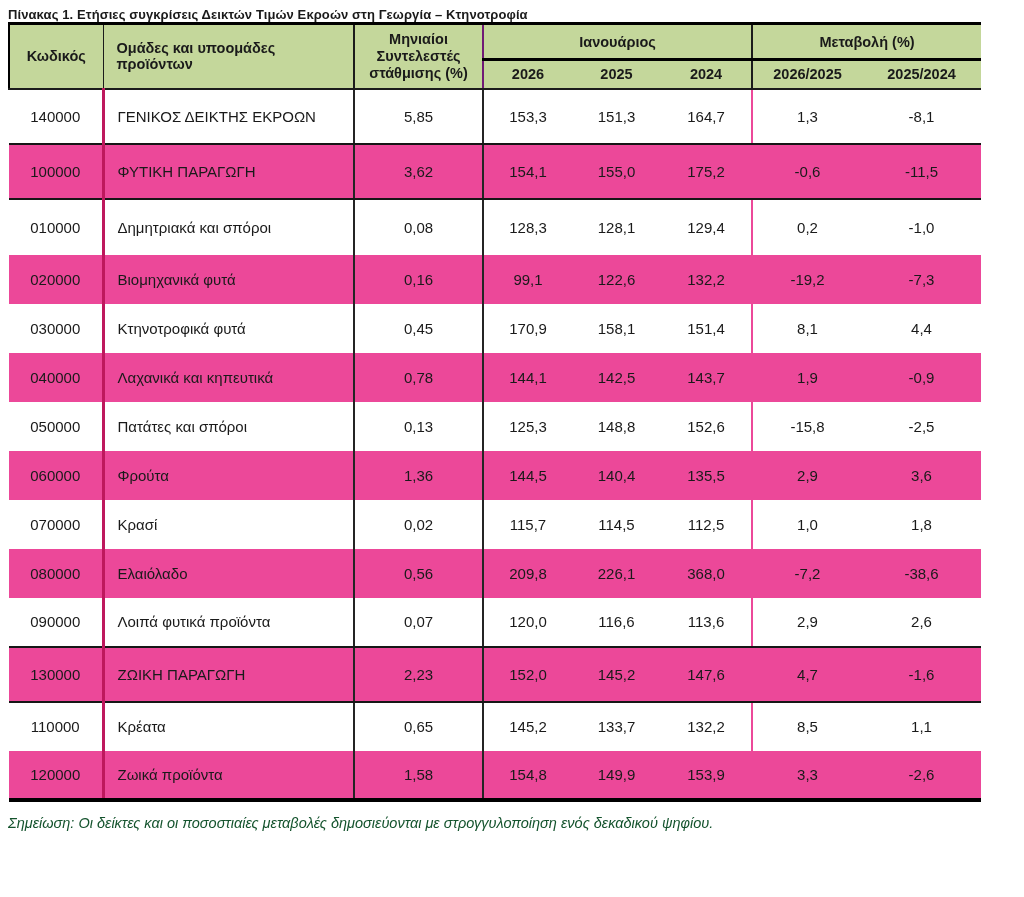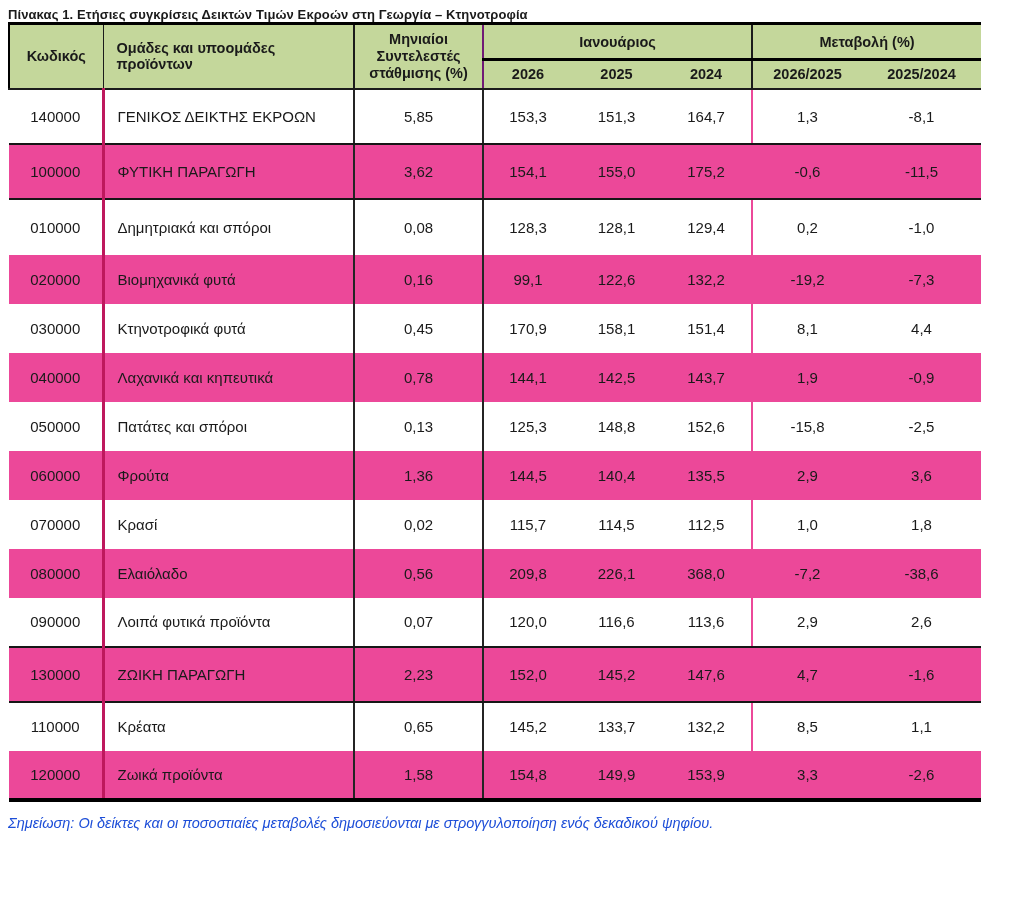--- a/index.html
+++ b/index.html
@@ -76,21 +76,21 @@
   tbody tr.shaded td { background: #ec4899; }
   tbody tr.separator td { border-bottom: 2px solid #161616; }
   tbody tr.section td { height: 55px; }
   tbody tr:nth-child(3) td { height: 56px; }   
   tbody tr:last-child td { border-bottom: 4px solid #000000; }
 
   .note {
     margin-top: 13px;
     font-size: 14.5px;
     font-style: italic;
-    color: #1d4ed8;
+    color: #14532d;
     width: 972px;
   }
 </style>
 </head>
 <body>
 
 <div class="page">
 
   <div class="doc-title">Πίνακας 1. Ετήσιες συγκρίσεις Δεικτών Τιμών Εκροών στη Γεωργία – Κτηνοτροφία</div>
 

